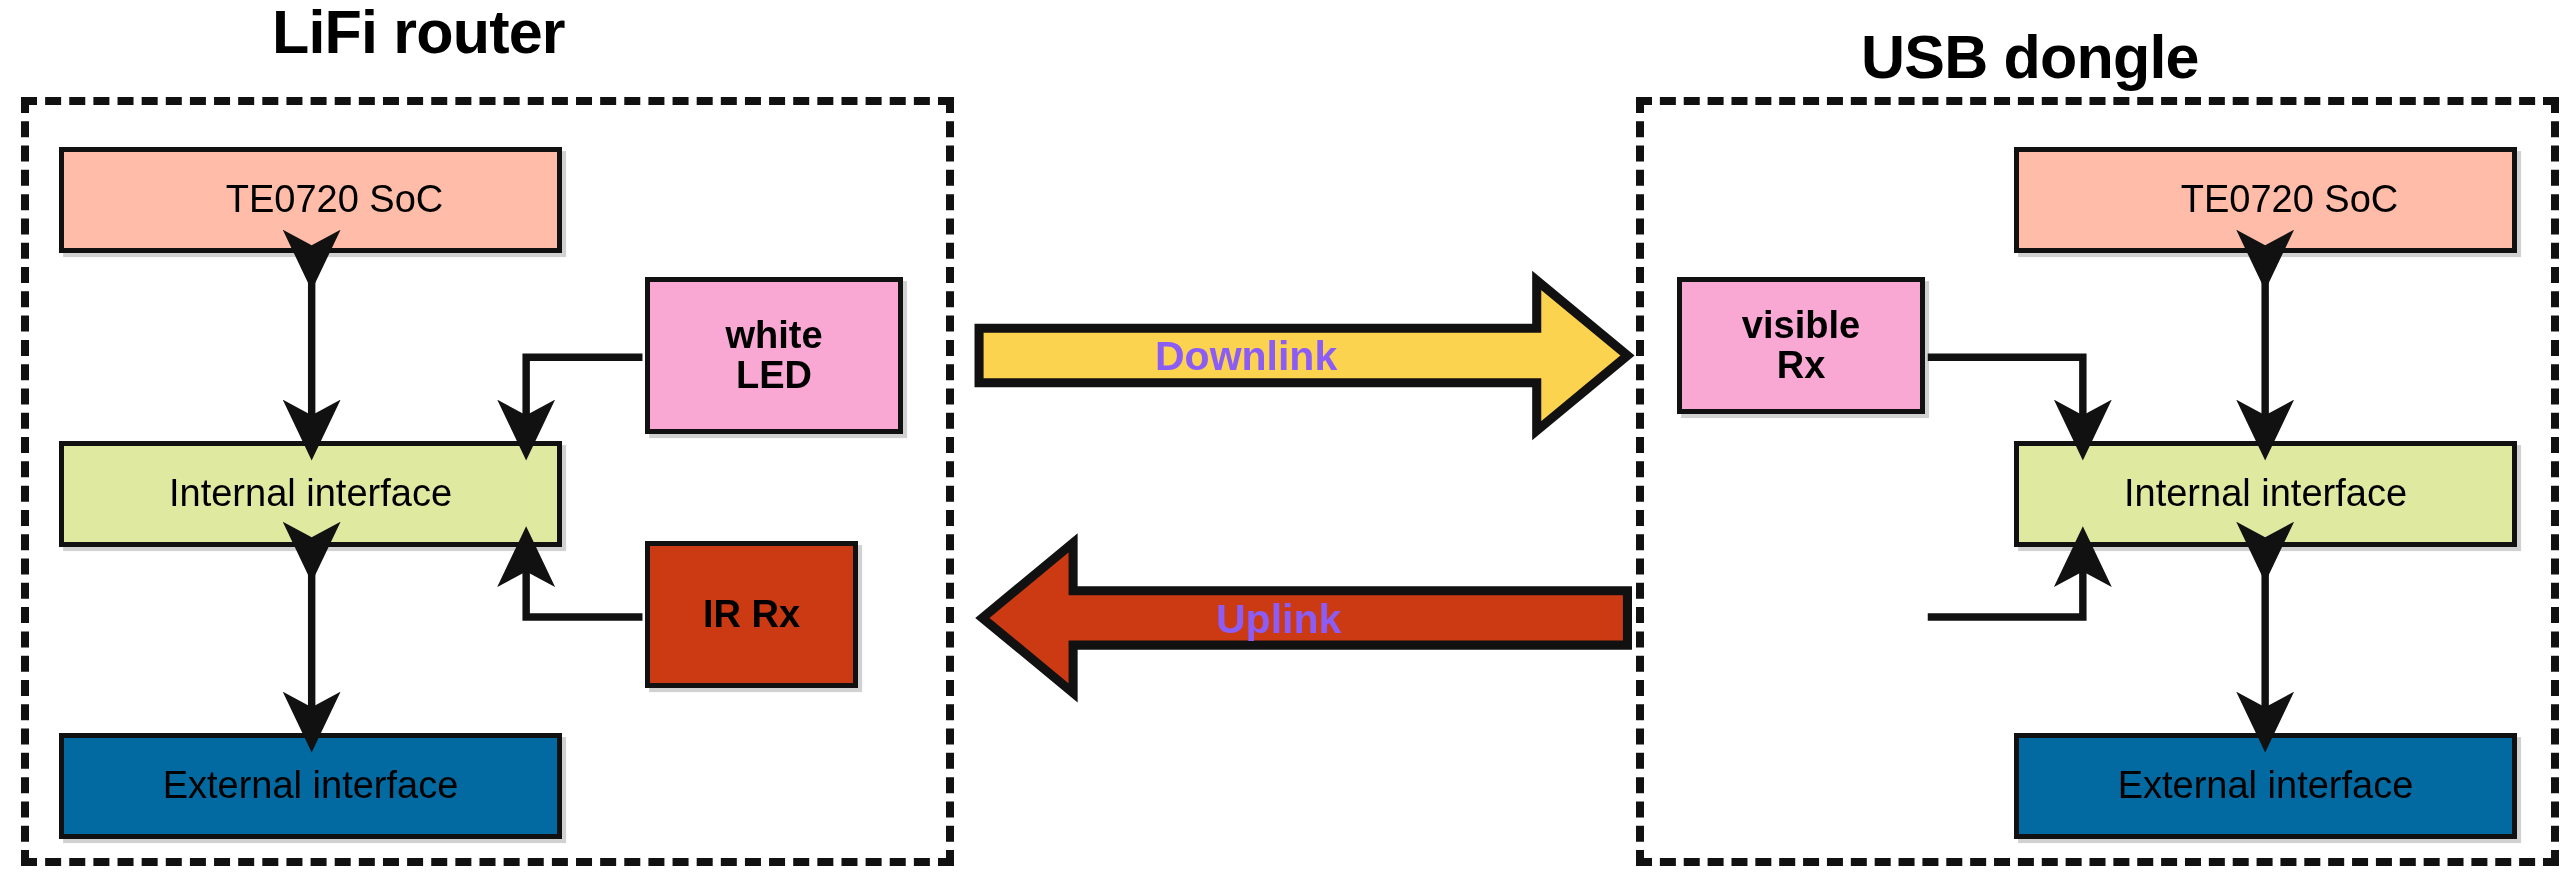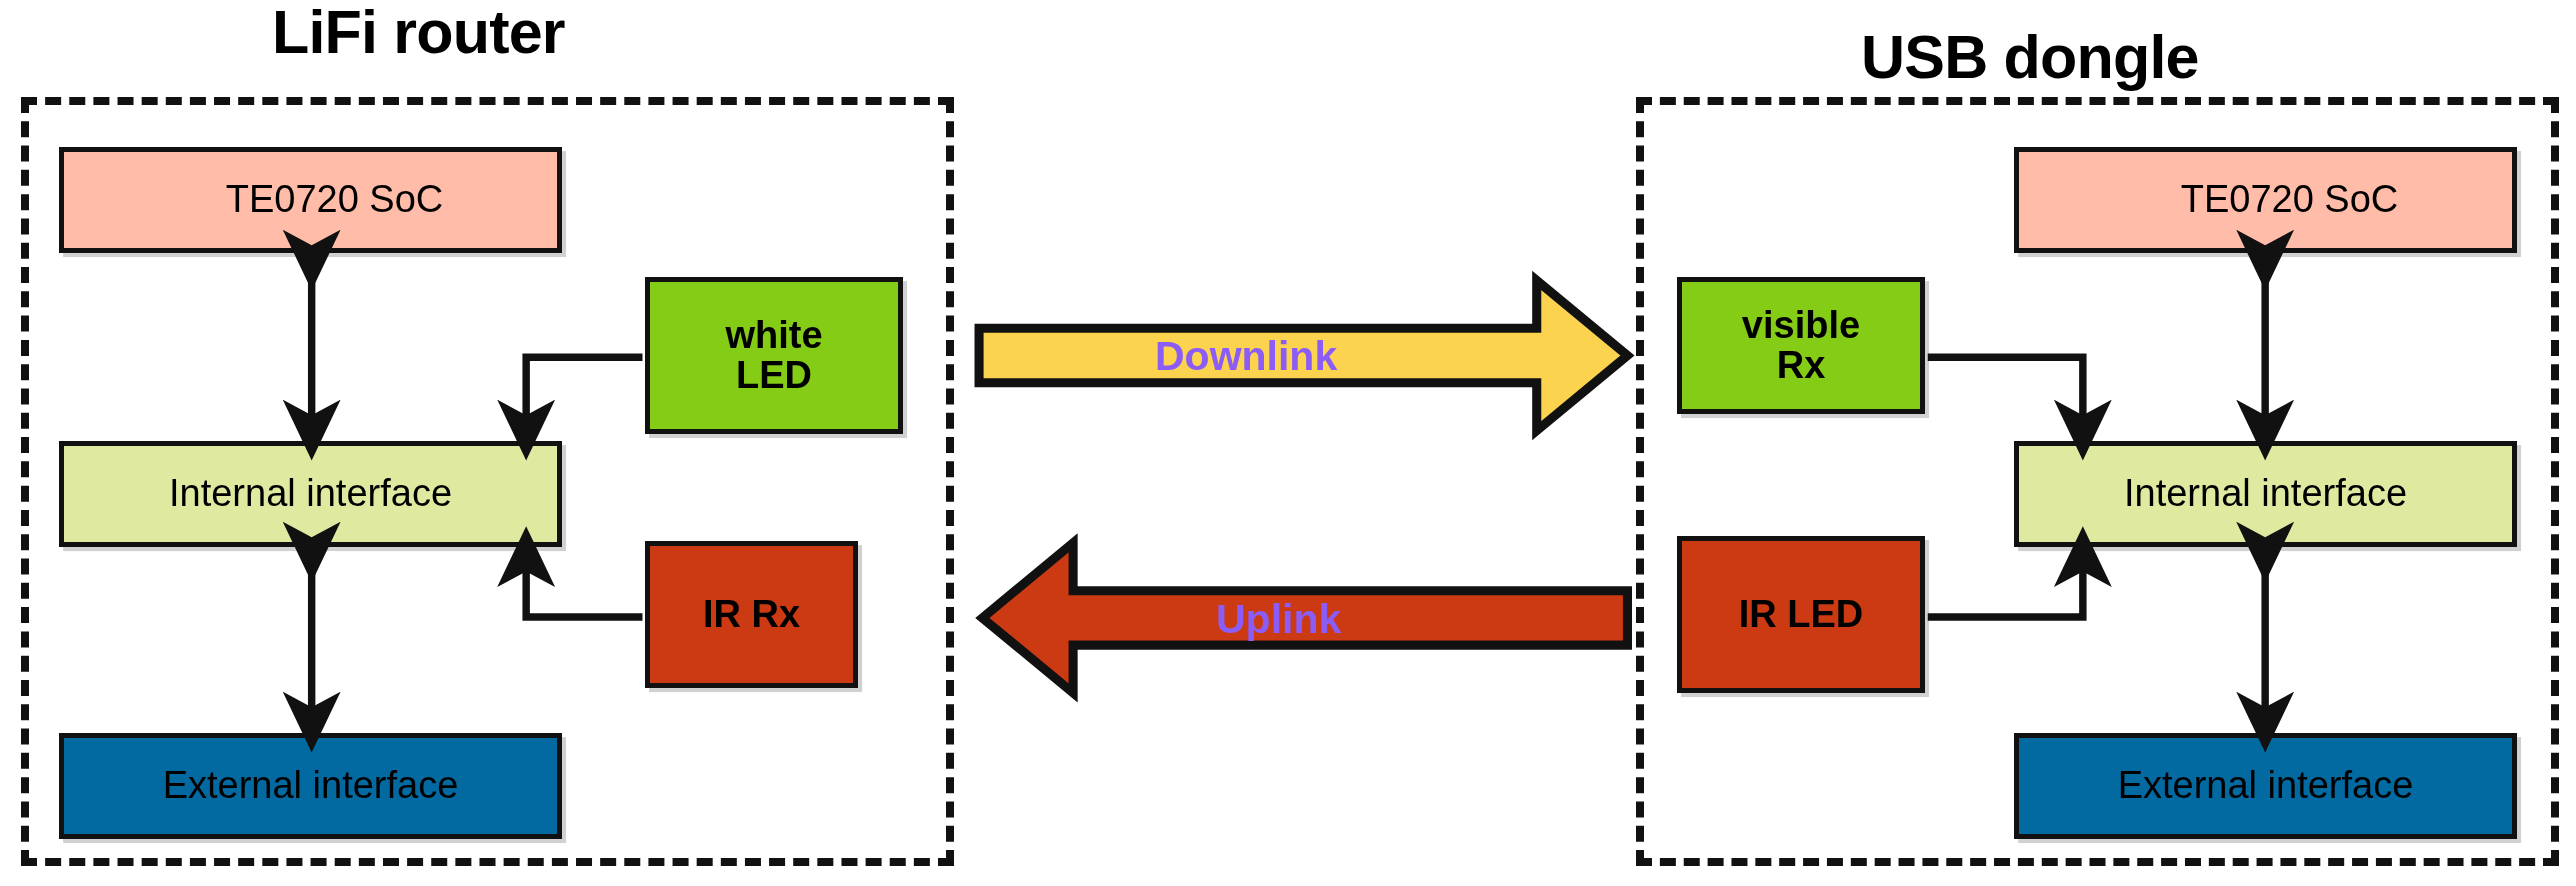--- a/index.html
+++ b/index.html
@@ -17,21 +17,21 @@
        color:#000;line-height:1.05;box-shadow:4.1px 4.1px 0 rgba(0,0,0,0.18);}
   .blk span{display:block;padding:0 5px;}
 
   .t-soc{font-size:38px;font-weight:normal;margin-left:48px;}
   .t-iface{font-size:38px;font-weight:normal;}
   .t-bold{font-size:38px;font-weight:bold;}
 
   .pink{background:#FFBCA8;}
   .green{background:#DFE9A0;justify-content:center;}
   .blue{background:#0369a1;}
-  .yellow{background:#84cc16;}
+  .yellow{background:#f9a8d4;}
   .redorange{background:#CC3A13;}
 
   svg.overlay{position:absolute;left:0;top:0;width:2576px;height:886px;pointer-events:none;}
 
   .arrowlabel{position:absolute;font-size:41px;font-weight:bold;color:#8b5cf6;
               white-space:nowrap;}
 </style>
 </head>
 <body>
 
@@ -76,23 +76,20 @@
 
   <div class="blk blue" style="left:2014px;top:733px;width:503px;height:106px;">
     <span class="t-iface">External interface</span>
   </div>
 
   <div class="blk yellow" style="left:1677px;top:277px;width:248px;height:137px;flex-direction:column;">
     <span class="t-bold">visible</span>
     <span class="t-bold">Rx</span>
   </div>
 
-  <div class="blk redorange" style="left:1677px;top:536px;width:248px;height:157px;">
-    <span class="t-bold">IR LED</span>
-  </div>
 
   <svg class="overlay" viewBox="0 0 3121 1074">
     <defs>
       <marker id="ah" markerWidth="9" markerHeight="9" refX="4.4" refY="4.5" orient="auto" markerUnits="strokeWidth">
         <path d="M0,0.6 L8.2,4.5 L0,8.4 L2.1,4.5 Z" fill="#111"></path>
       </marker>
       <marker id="ah2" markerWidth="9" markerHeight="9" refX="4.4" refY="4.5" orient="auto" markerUnits="strokeWidth">
         <path d="M0,0.6 L8.2,4.5 L0,8.4 L2.1,4.5 Z" fill="#111"></path>
       </marker>
     </defs>

